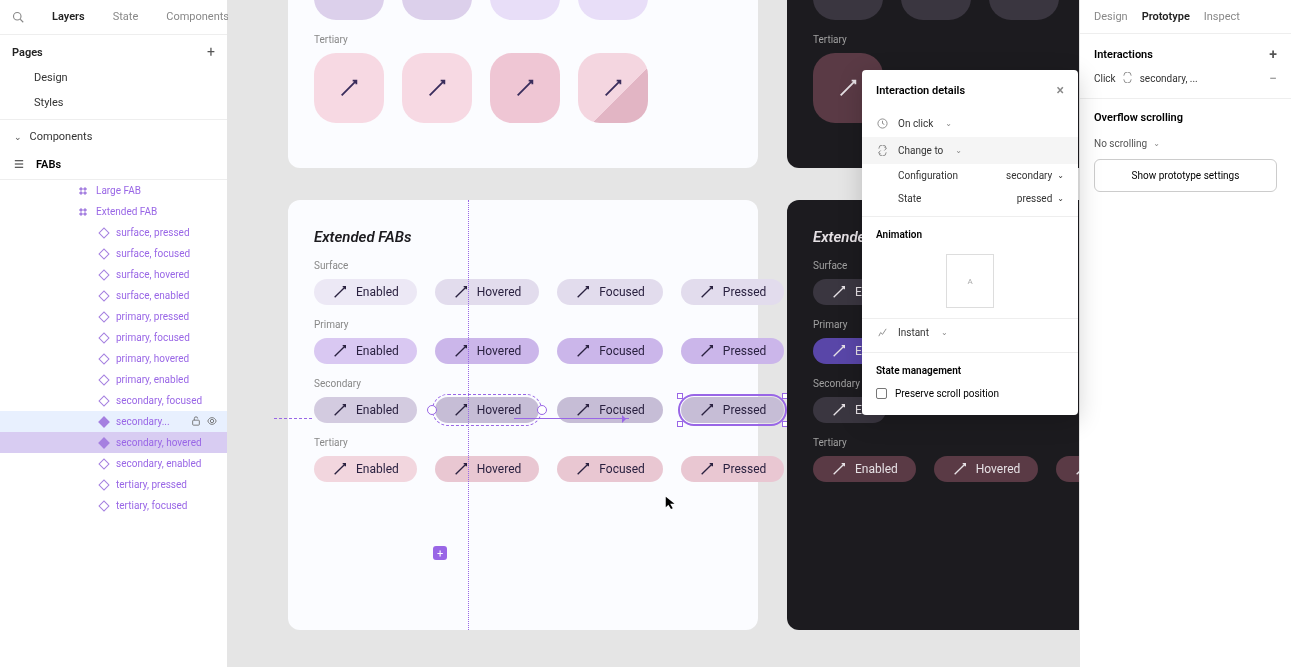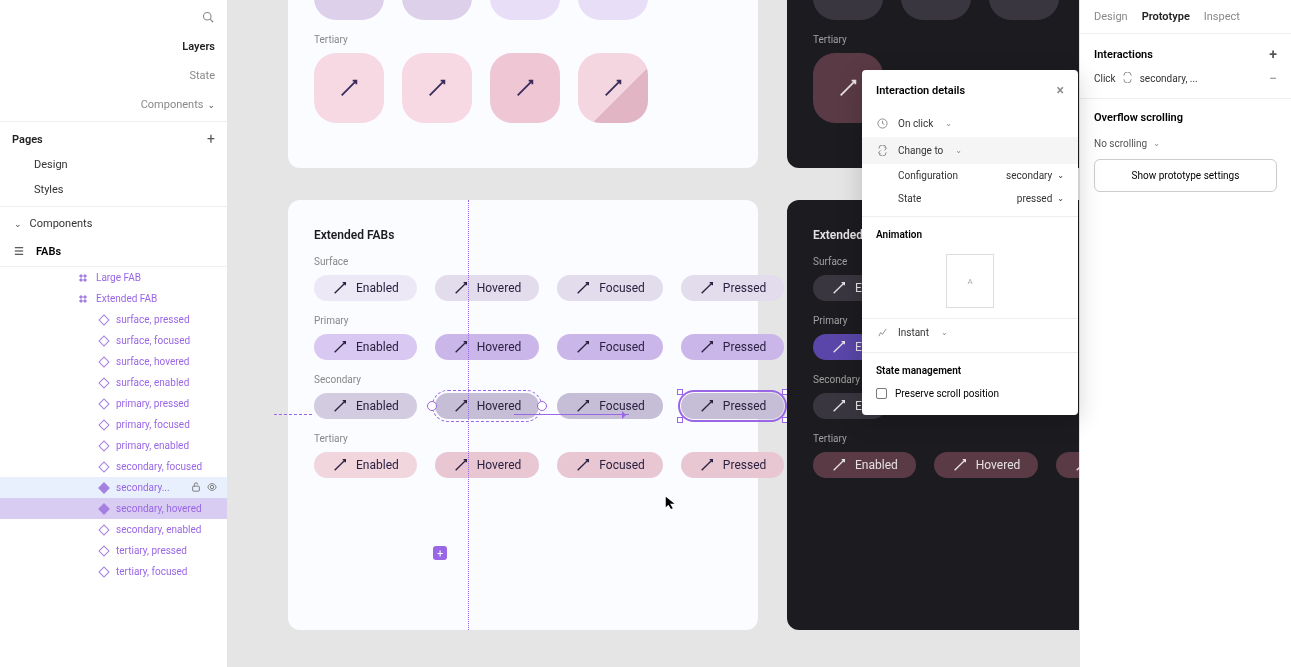--- a/index.html
+++ b/index.html
@@ -1,20 +1,20 @@
 <!DOCTYPE html>
 <html><head>
 <meta charset="utf-8">
 <style>
   * { box-sizing: border-box; font-family: -apple-system, BlinkMacSystemFont, "Segoe UI", Roboto, sans-serif; }
   body { margin: 0; background: #e5e5e5; overflow: hidden; width: 1291px; height: 667px; position: relative; }
   
   
   .left-panel { position: absolute; left: 0; top: 0; width: 228px; height: 667px; background: #fff; border-right: 1px solid #e5e5e5; display: flex; flex-direction: column; }
-  .lp-tabs { display: flex; align-items: flex-end; gap: 16px; padding: 10px 12px; border-bottom: 1px solid #eee; flex-direction: column; }
+  .lp-tabs { display: flex; align-items: flex-start; gap: 28px; padding: 10px 12px; border-bottom: 1px solid #eee; }
   .lp-tab { font-size: 11px; color: #888; cursor: pointer; }
   .lp-tab.active { color: #222; font-weight: 600; }
   .icon { display: inline-flex; width: 14px; height: 14px; align-items: center; justify-content: center; }
   .search-icon svg { width: 12px; height: 12px; stroke: #888; }
   
   .lp-sec { padding: 10px 12px 6px; display: flex; justify-content: space-between; align-items: center; }
   .lp-sec-title { font-size: 11px; font-weight: 600; color: #222; }
   .plus-icon { font-size: 14px; color: #555; cursor: pointer; line-height: 1; }
   
   .page-item { font-size: 11px; color: #333; padding: 6px 12px 6px 34px; cursor: pointer; }
@@ -43,21 +43,21 @@
   
   .canvas { position: absolute; left: 228px; top: 0; right: 212px; bottom: 0; background: #e5e5e5; overflow: hidden; }
   
   .frame-light { position: absolute; background: #fbfcff; border-radius: 12px; padding: 20px 26px 26px; }
   .frame-light.top { left: 60px; top: -90px; width: 470px; height: 258px;}
   .frame-light.mid { left: 60px; top: 200px; width: 470px; height: 430px; }
   .frame-dark { position: absolute; background: #1c1b1f; border-radius: 12px; padding: 20px 26px 26px; }
   .frame-dark.top { left: 559px; top: -90px; width: 470px; height: 258px;}
   .frame-dark.mid { left: 559px; top: 200px; width: 470px; height: 430px; }
   
-  .frame-title { font-size: 12px; font-weight: 600; margin: 8px 0 12px; color: #1c1b1f; }
+  .frame-title { font-size: 15px; font-weight: 600; margin: 8px 0 12px; color: #1c1b1f; font-style: italic; }
   .frame-dark .frame-title { color: #e6e1e5; }
   .row-label { font-size: 10px; color: #888; margin: 14px 0 8px; }
   .frame-dark .row-label { color: #a0a0a0; }
   
   .fab-row { display: flex; gap: 18px; }
   .sq-fab { width: 70px; height: 70px; border-radius: 22px; display: flex; align-items: center; justify-content: center; }
   .sq-fab svg { width: 22px; height: 22px; stroke: #3a2d5c; fill: none; stroke-width: 2;}
   .sq-fab.lavender { background: #dcd0eb; }
   .sq-fab.lavender2 { background: #e8def8; }
   .sq-fab.pink1 { background: #f7d9e3; }
@@ -202,20 +202,24 @@
     <div class="layer-item child">
         <span class="diamond"></span>
         <span>primary, pressed</span>
       </div>
     <div class="layer-item child">
         <span class="diamond"></span>
         <span>primary, focused</span>
       </div>
     <div class="layer-item child">
         <span class="diamond"></span>
+        <span>primary, hovered</span>
+      </div>
+    <div class="layer-item child">
+        <span class="diamond"></span>
         <span>primary, enabled</span>
       </div>
     <div class="layer-item child">
         <span class="diamond"></span>
         <span>secondary, focused</span>
       </div>
     <div class="layer-item child selected">
       <span class="diamond fill"></span>
         <span>secondary...</span>
       <span class="layer-actions">

